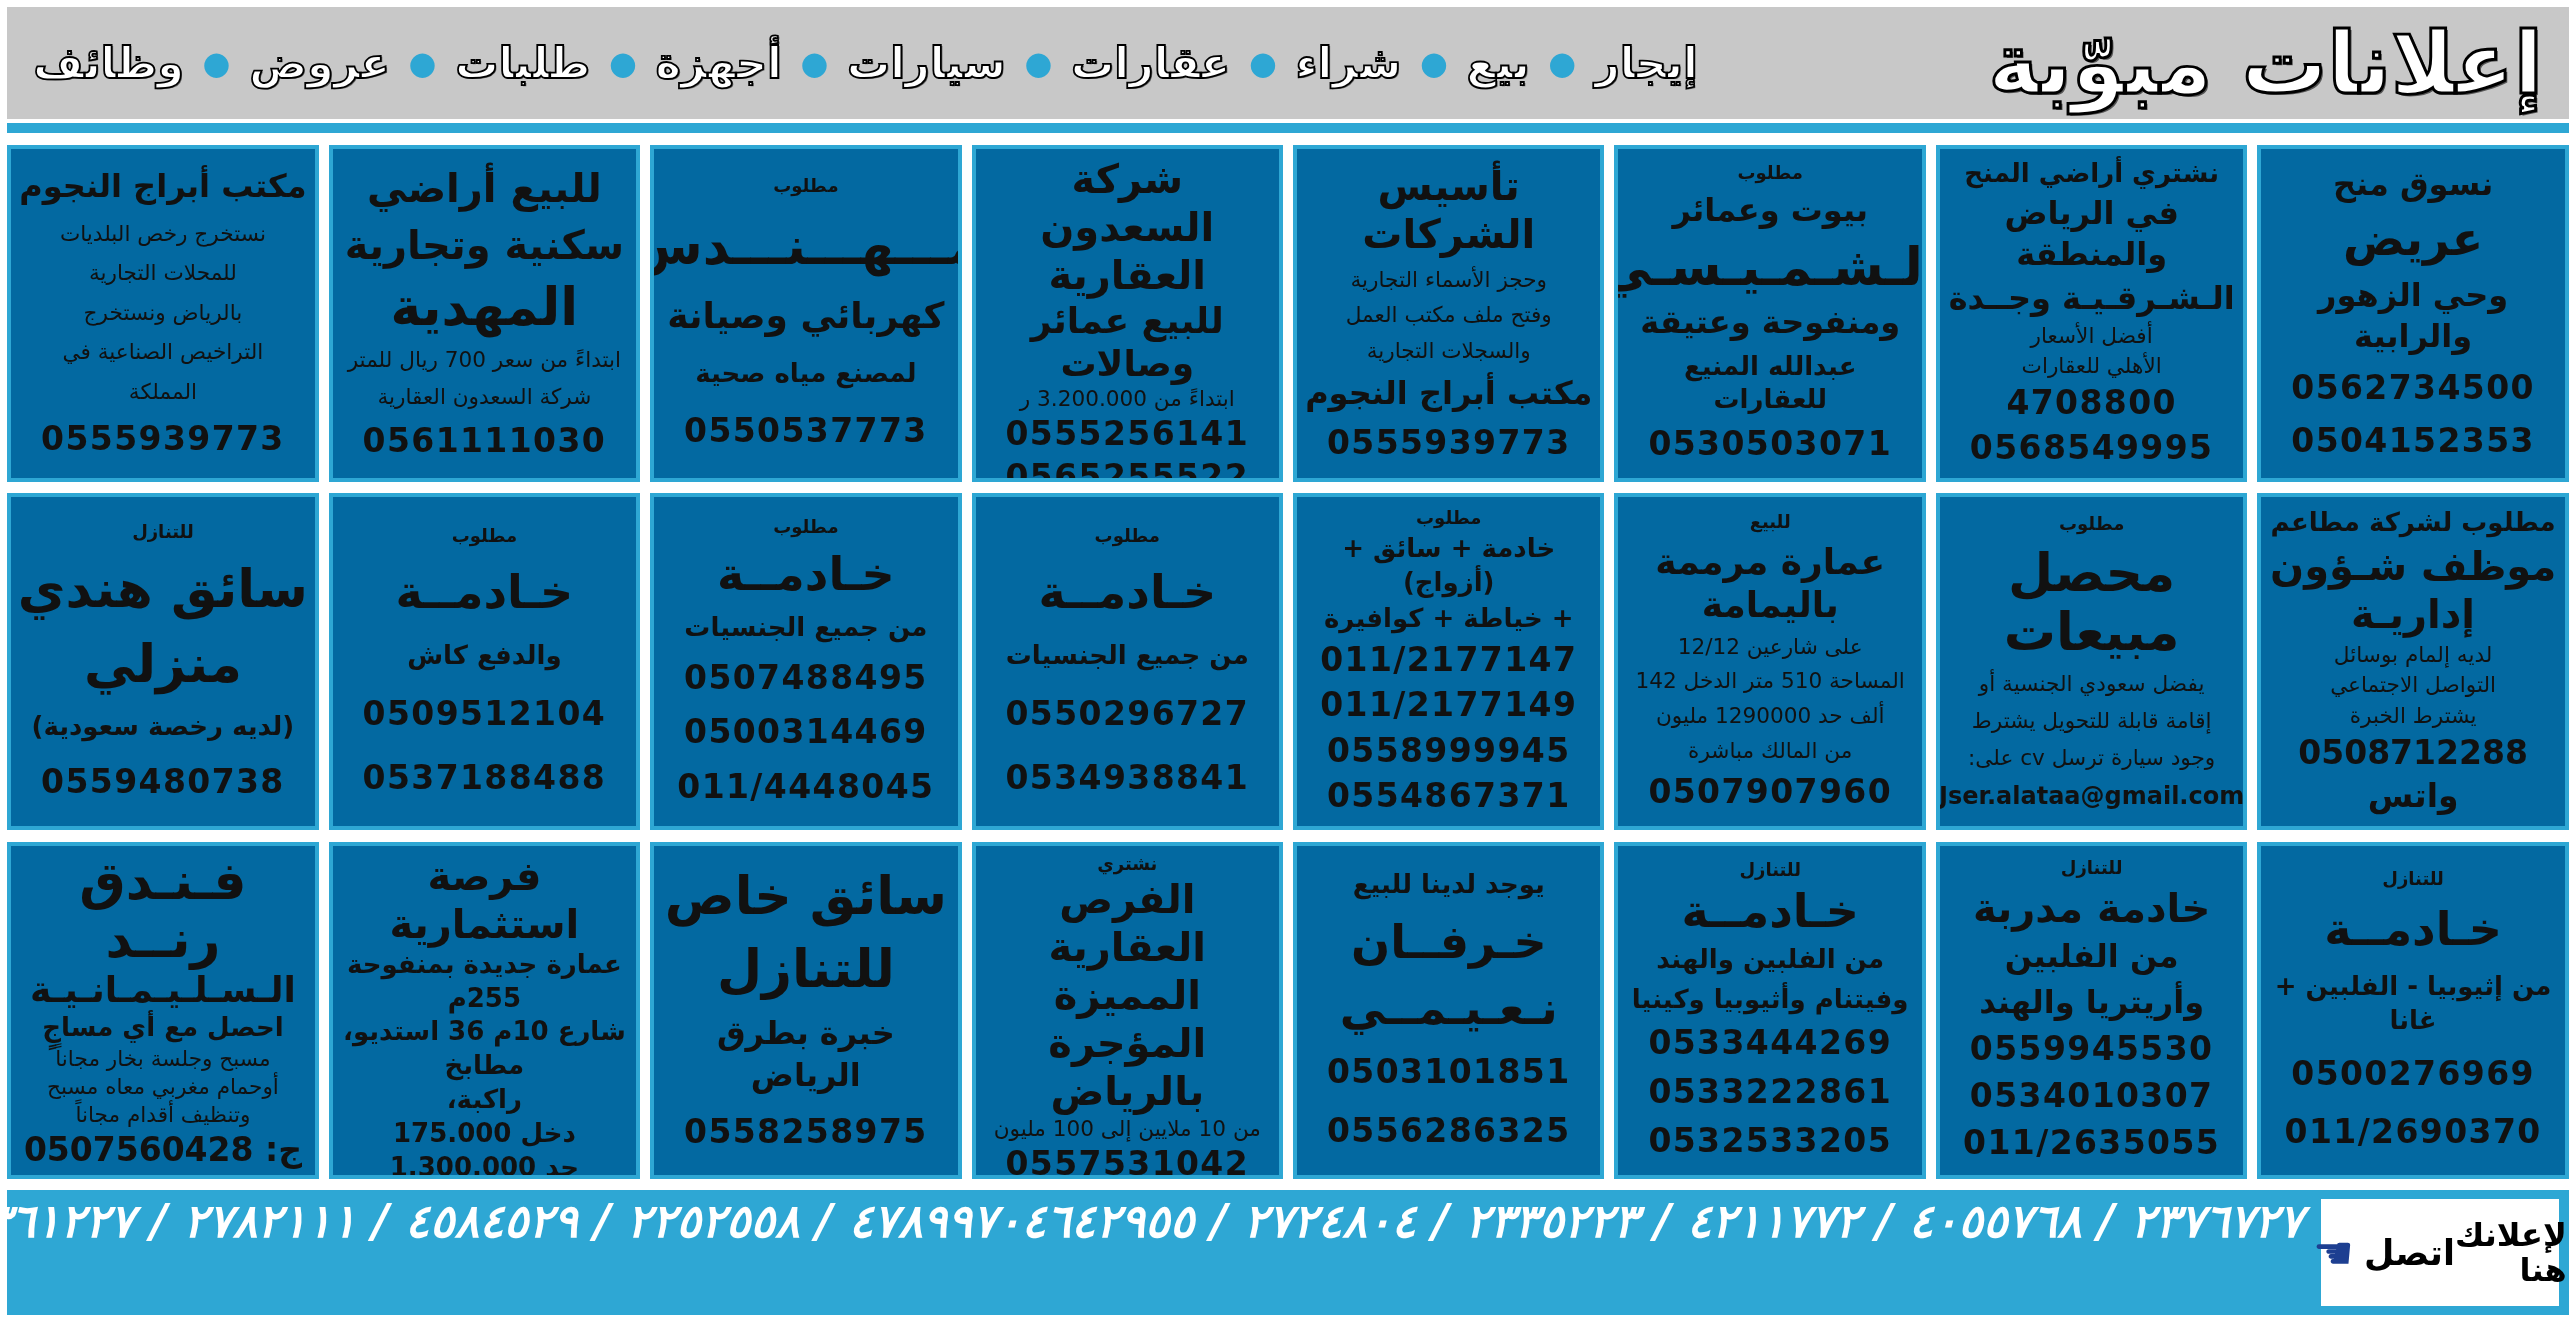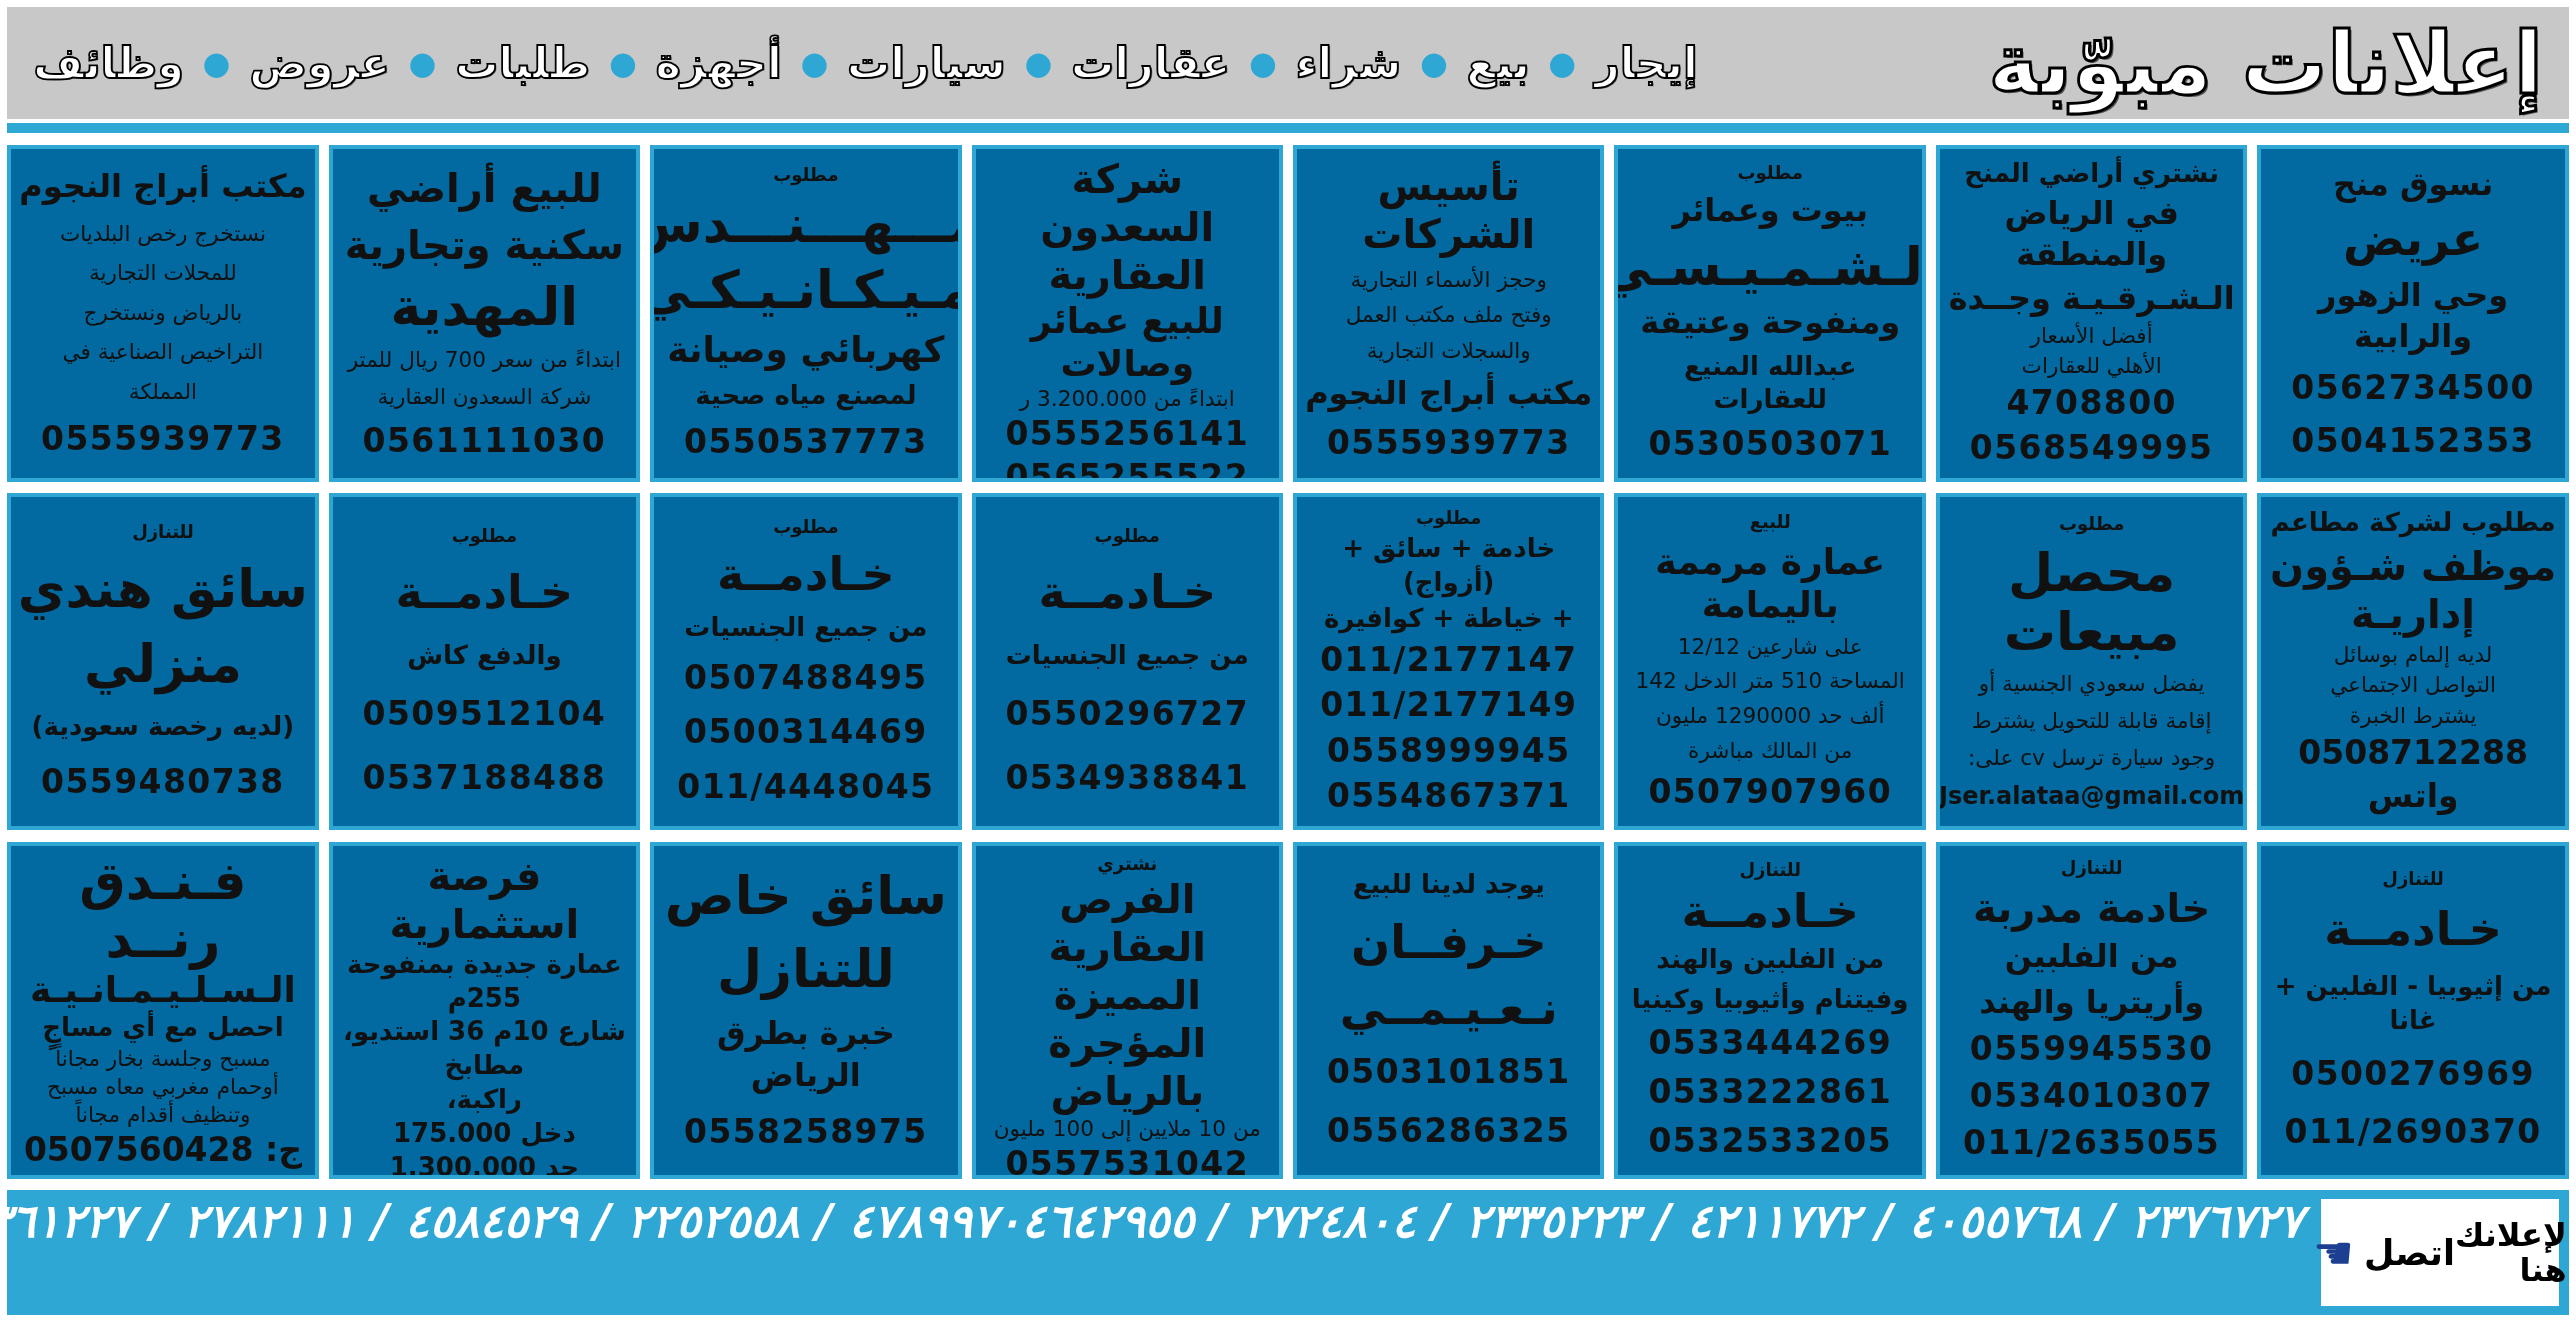--- a/index.html
+++ b/index.html
@@ -196,21 +196,20 @@
         <div class="ad-line ln-big">شركة السعدون</div>
         <div class="ad-line ln-big">العقارية</div>
         <div class="ad-line ln-bigx">للبيع عمائر وصالات</div>
         <div class="ad-line ln-body">ابتداءً من 3.200.000 ر</div>
         <div class="ad-line ln-num">0555256141</div>
         <div class="ad-line ln-num">0565255522</div>
       </div>
       <div class="ad-box">
         <div class="ad-line ln-kicker">مطلوب</div>
         <div class="ad-line ln-huge">مـــهـــنـــدس</div>
-        <div class="ad-line ln-huge">مـيـكـانـيـكـي</div>
         <div class="ad-line ln-bigx">كهربائي وصيانة</div>
         <div class="ad-line ln-bodyb">لمصنع مياه صحية</div>
         <div class="ad-line ln-num">0550537773</div>
       </div>
       <div class="ad-box">
         <div class="ad-line ln-big">للبيع أراضي</div>
         <div class="ad-line ln-big">سكنية وتجارية</div>
         <div class="ad-line ln-huge">المهدية</div>
         <div class="ad-line ln-body">ابتداءً من سعر 700 ريال للمتر</div>
         <div class="ad-line ln-body">شركة السعدون العقارية</div>

